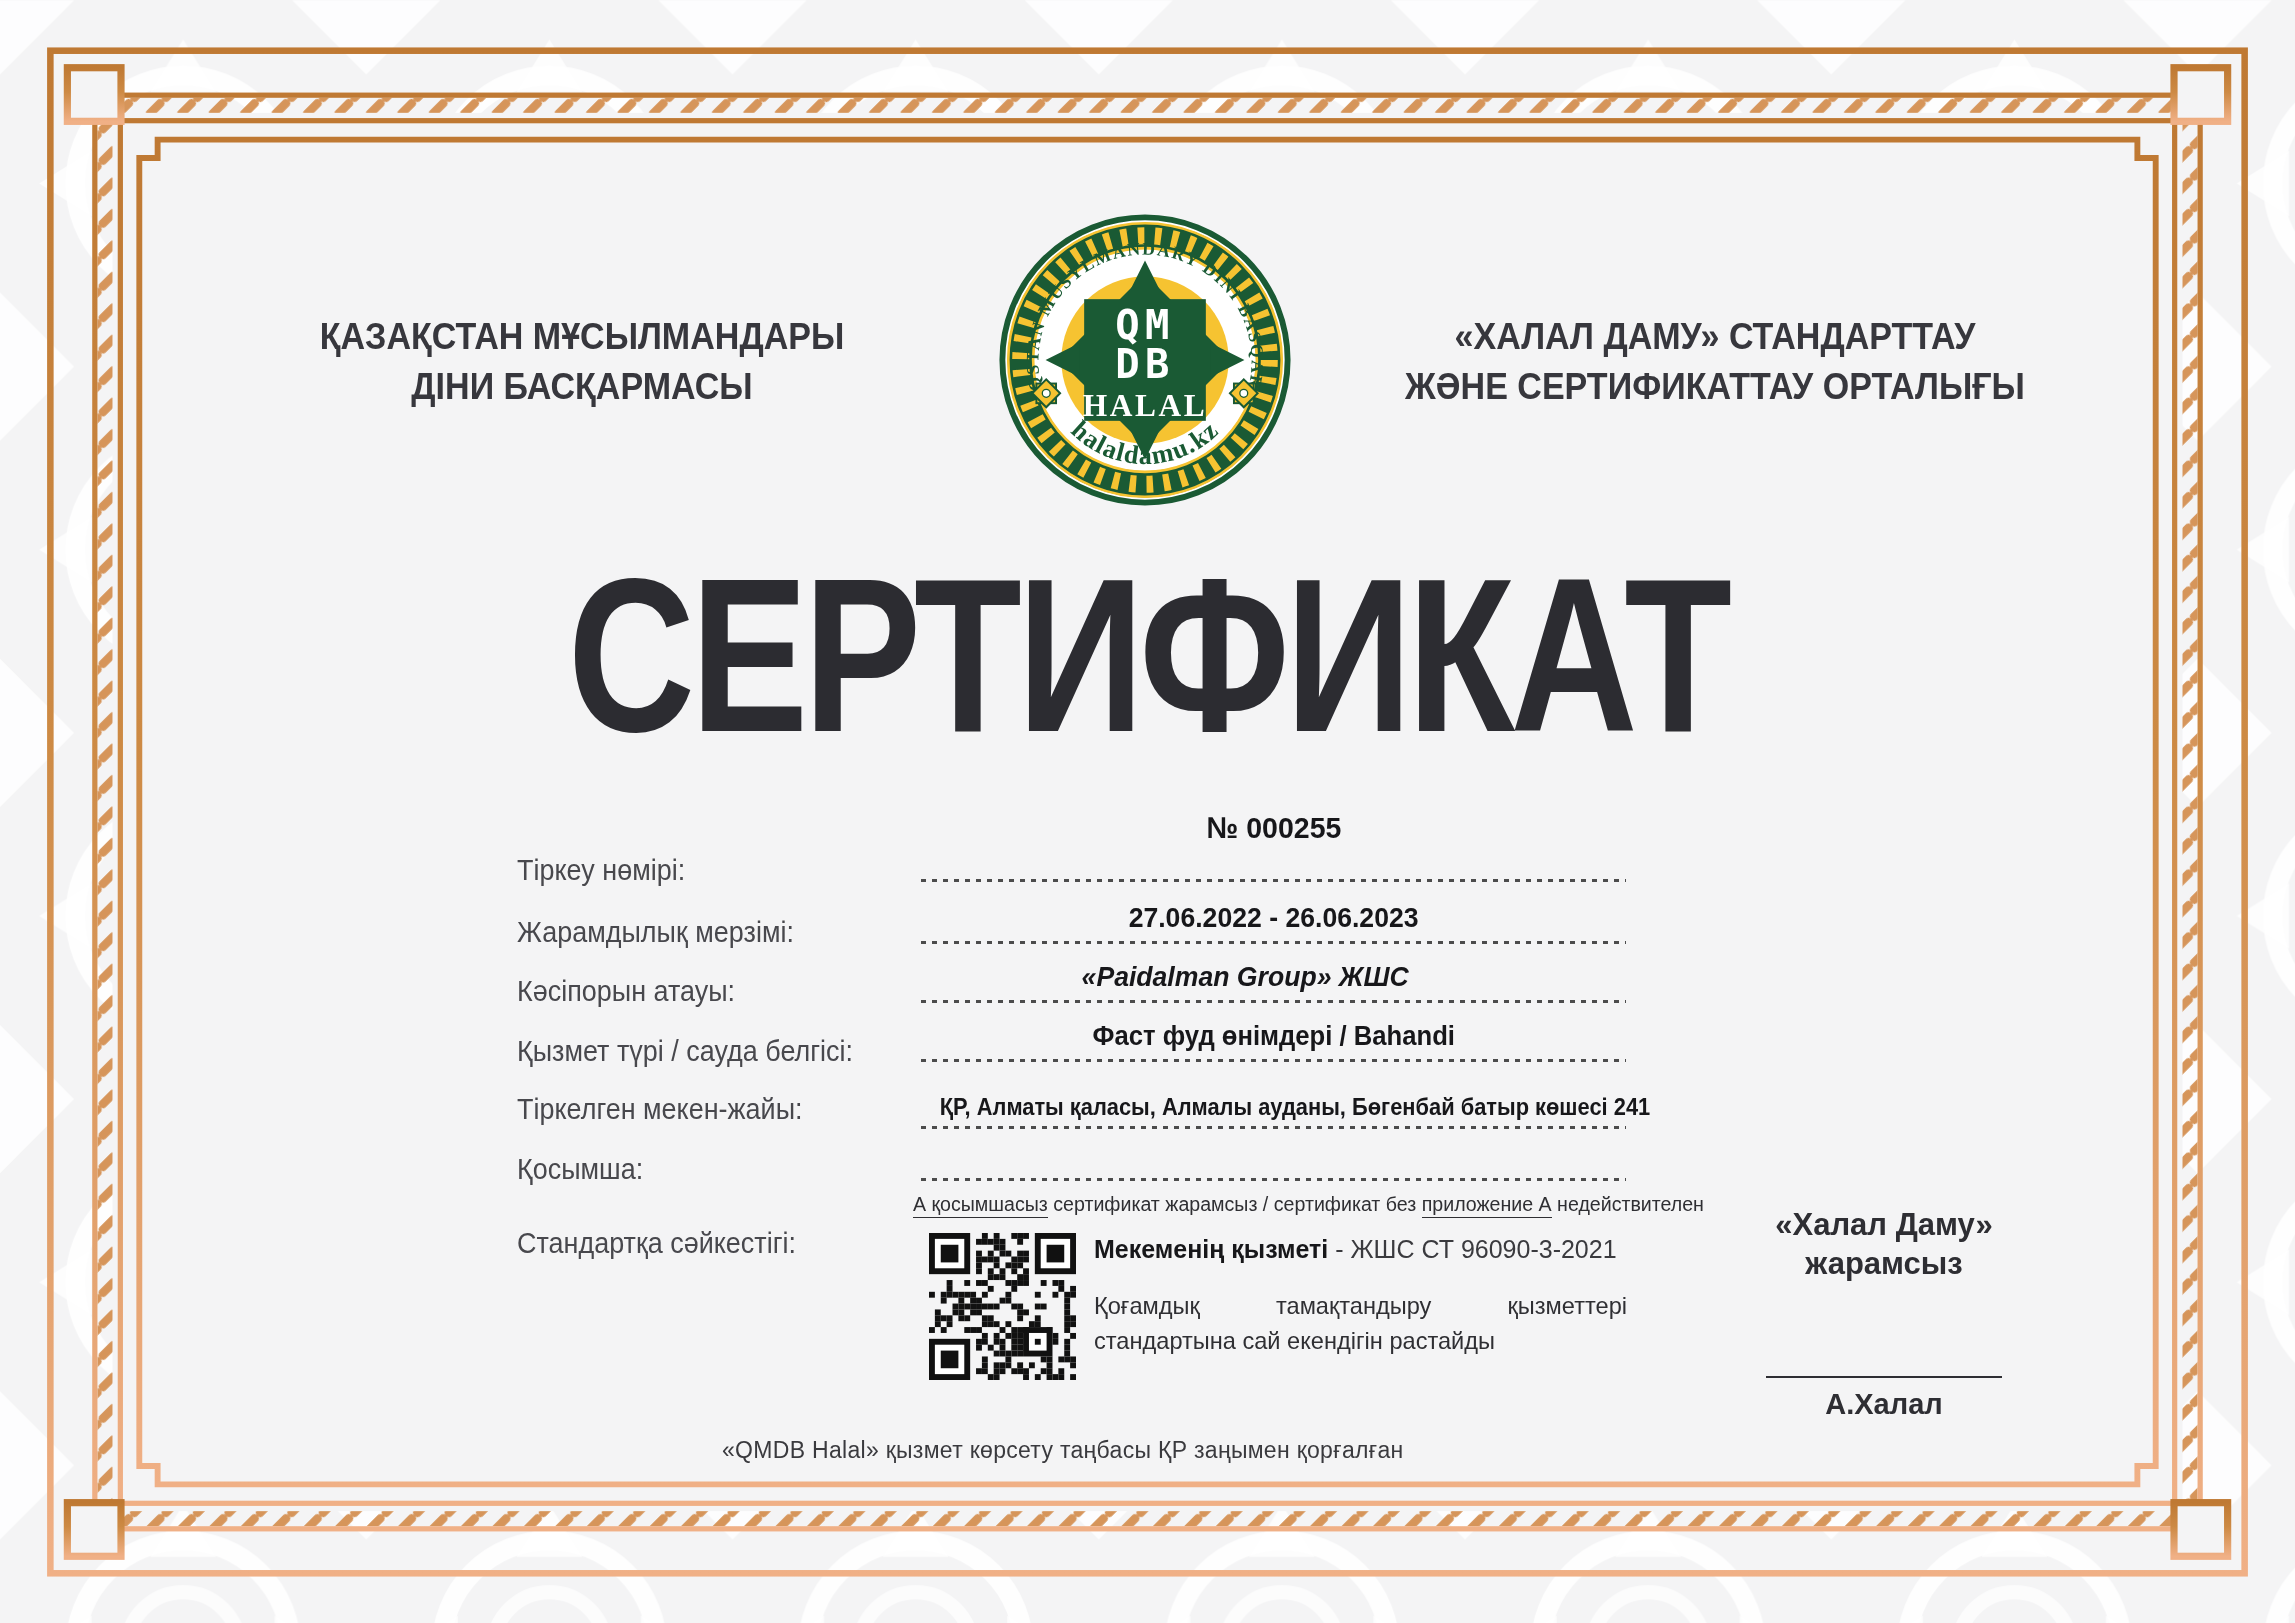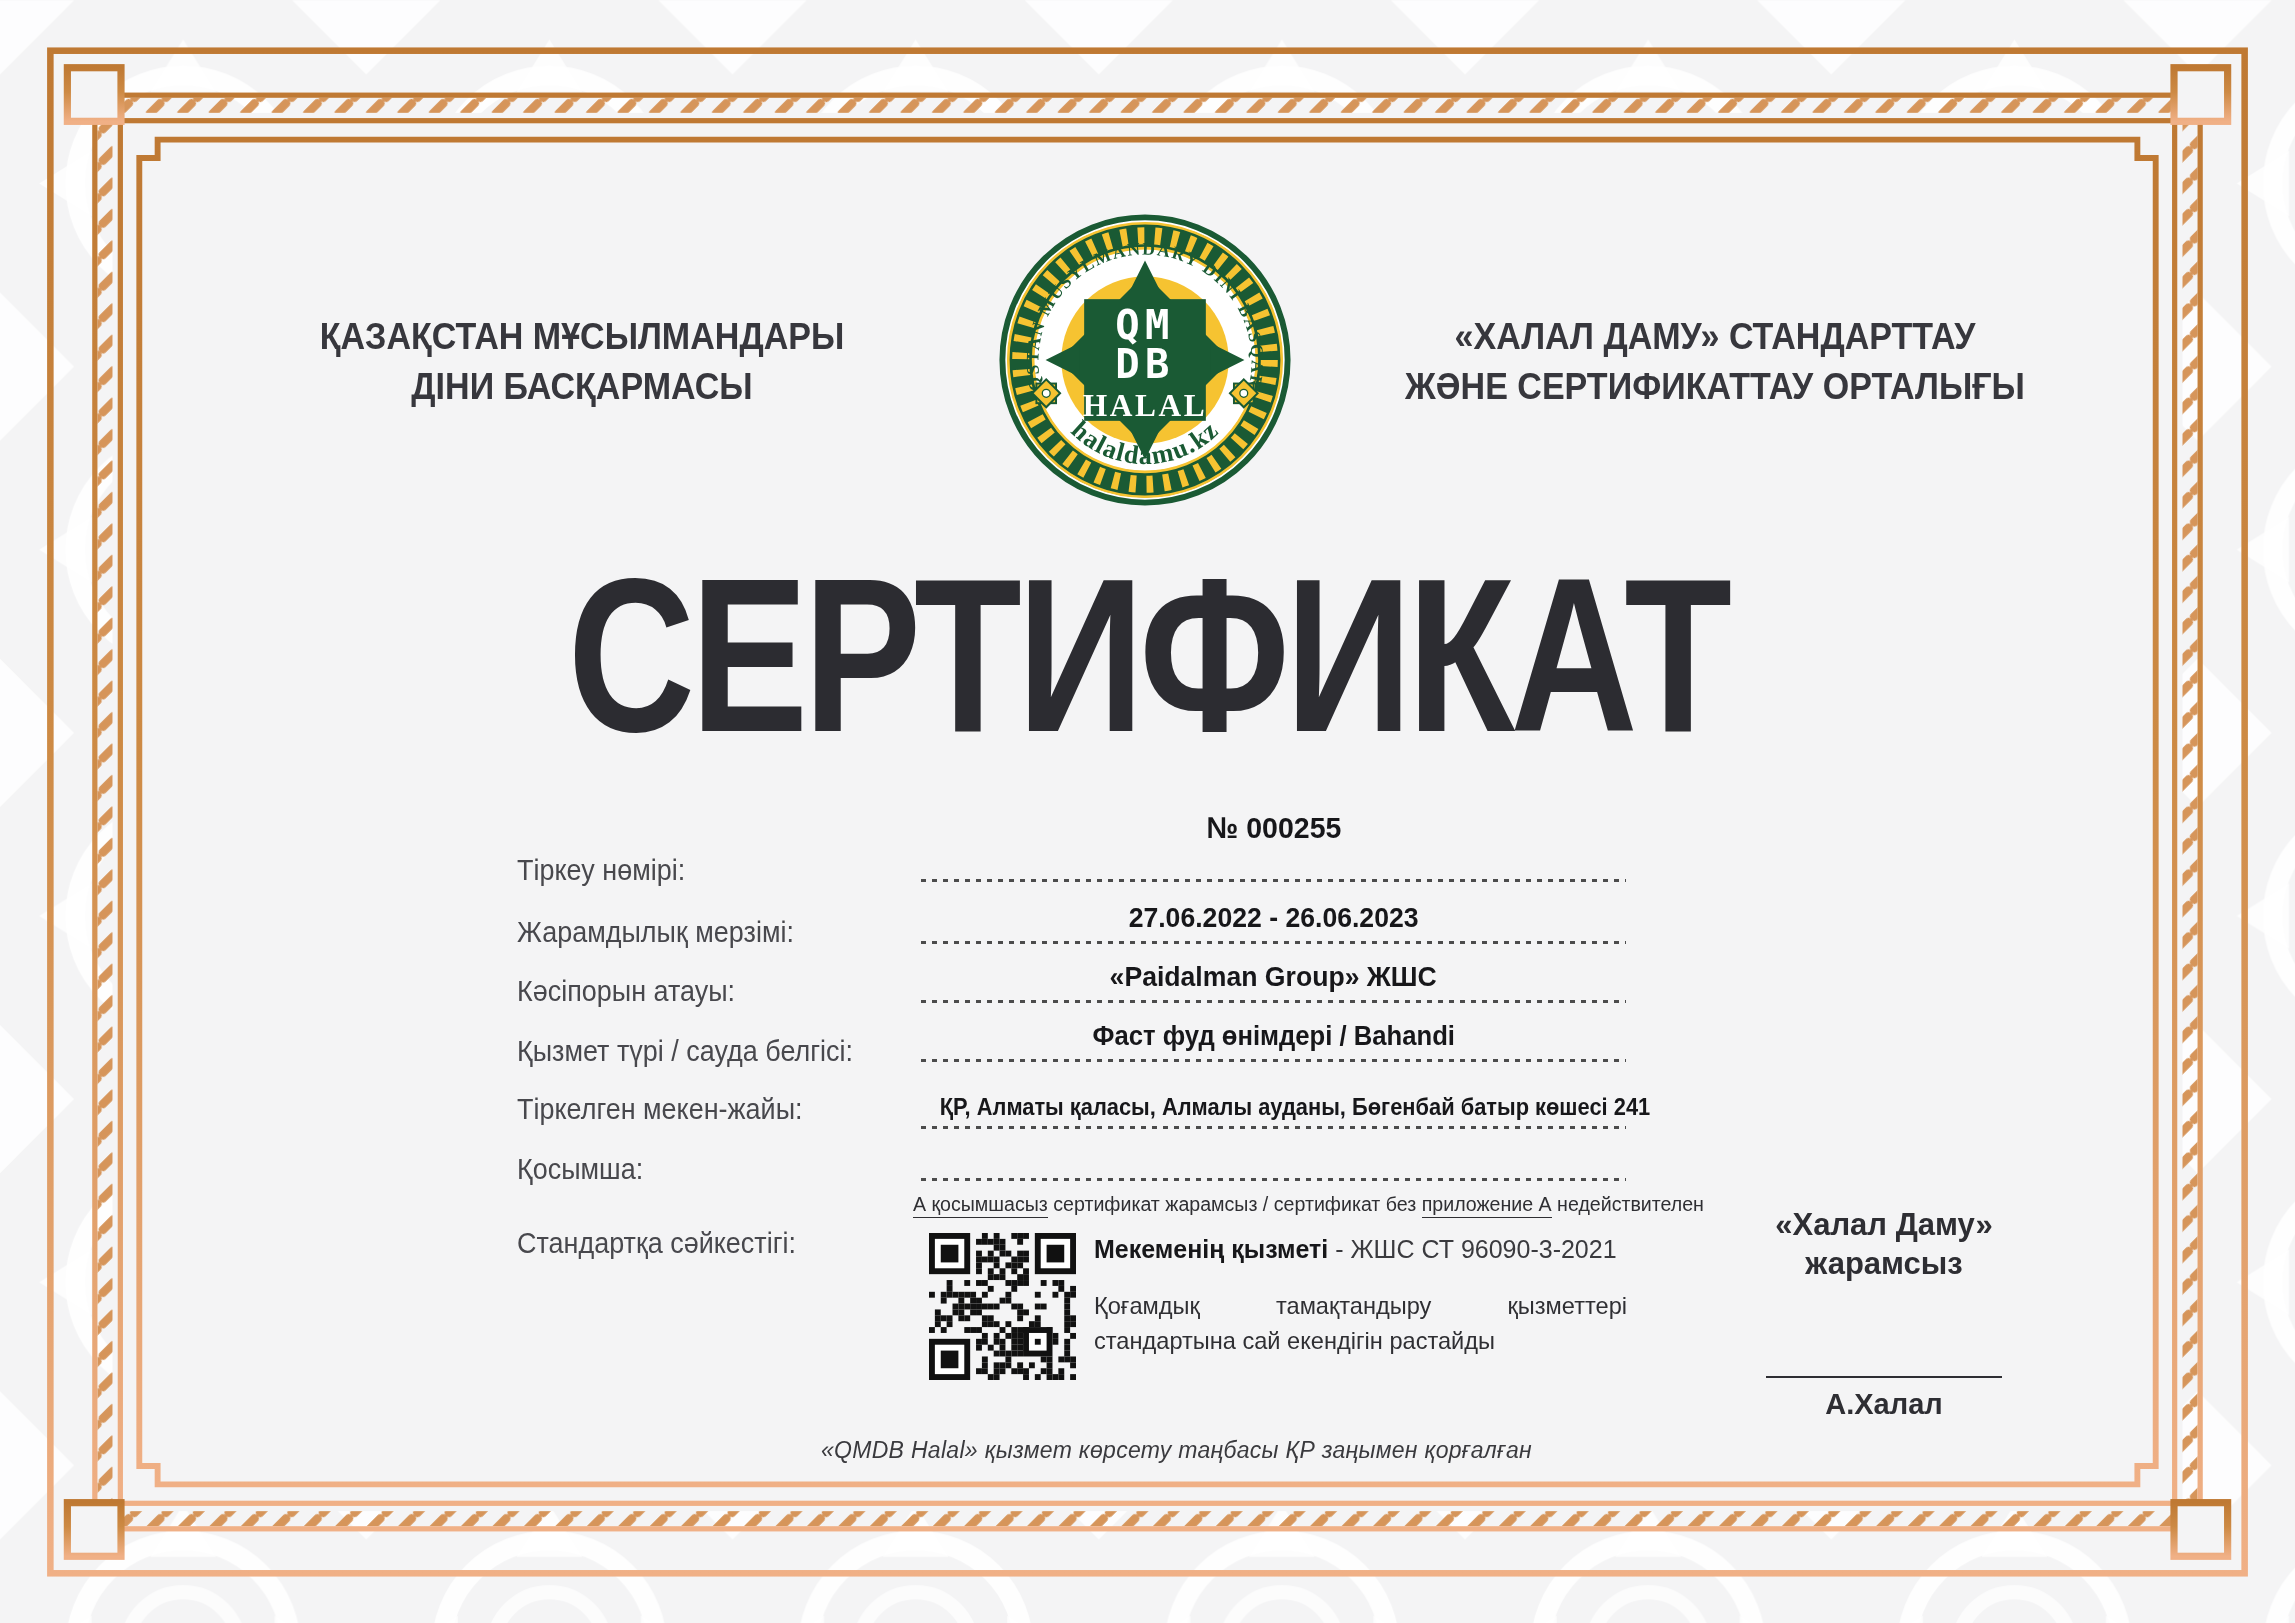--- a/index.html
+++ b/index.html
@@ -58,21 +58,21 @@
   .sig-org{
     width:340px;text-align:center;font-size:31px;line-height:39px;
     font-weight:bold;color:#2e2e33;
   }
   .sig-rule{width:236px;height:0;border-top:2.6px solid #2e2e33;}
   .sig-name{
     width:340px;text-align:center;font-size:29px;font-weight:bold;color:#2e2e33;
   }
   
   .footer-note{
-    width:909px;text-align:center;font-size:23px;font-style:italic;
+    width:909px;text-align:left;font-size:23px;
     color:#3a3a3e;letter-spacing:0.3px;white-space:nowrap;
   }
 </style>
 </head>
 <body>
 
 <svg class="abs" style="left:0;top:0;" width="2295" height="1624" viewBox="0 0 3509 2482">
   <defs>
     <pattern id="bgpat" width="560" height="560" patternUnits="userSpaceOnUse">
       <circle cx="280" cy="280" r="165" fill="none" stroke="#ffffff" stroke-width="30" opacity="0.9"></circle>
@@ -197,21 +197,21 @@
 <div class="abs field-label" style="left:517px;top:854px;">Тіркеу нөмірі:</div>
 <div class="abs field-label" style="left:517px;top:916px;">Жарамдылық мерзімі:</div>
 <div class="abs field-label" style="left:517px;top:975px;">Кәсіпорын атауы:</div>
 <div class="abs field-label" style="left:517px;top:1035px;">Қызмет түрі / сауда белгісі:</div>
 <div class="abs field-label" style="left:517px;top:1093px;">Тіркелген мекен-жайы:</div>
 <div class="abs field-label" style="left:517px;top:1153px;">Қосымша:</div>
 <div class="abs field-label" style="left:517px;top:1227px;">Стандартқа сәйкестігі:</div>
 
 <div class="abs field-value" style="left:921px;top:811px;font-size:30px;"><span>№ 000255</span></div>
 <div class="abs field-value" style="left:921px;top:902px;font-size:28px;"><span>27.06.2022 - 26.06.2023</span></div>
-<div class="abs field-value" style="left:921px;top:961px;font-size:28px;"><span>«Paidalman Group» ЖШС</span></div>
+<div class="abs field-value" style="left:893px;top:961px;font-size:28px;font-style:italic;"><span>«Paidalman Group» ЖШС</span></div>
 <div class="abs field-value" style="left:921px;top:1021px;font-size:27px;"><span>Фаст фуд өнімдері / Bahandi</span></div>
 <div class="abs field-value" style="left:921px;top:1094px;font-size:23px;"><span>ҚР, Алматы қаласы, Алмалы ауданы, Бөгенбай батыр көшесі 241</span></div>
 
 <div class="abs dotline" style="left:921px;top:879px;width:705px;"></div>
 <div class="abs dotline" style="left:921px;top:941px;width:705px;"></div>
 <div class="abs dotline" style="left:921px;top:1000px;width:705px;"></div>
 <div class="abs dotline" style="left:921px;top:1059px;width:705px;"></div>
 <div class="abs dotline" style="left:921px;top:1126px;width:705px;"></div>
 <div class="abs dotline" style="left:921px;top:1178px;width:705px;"></div>
 

